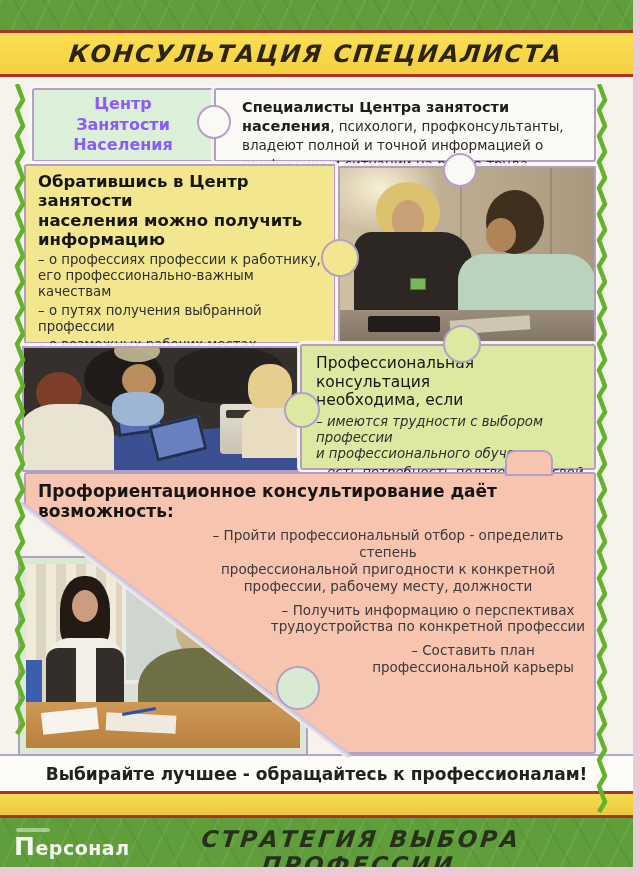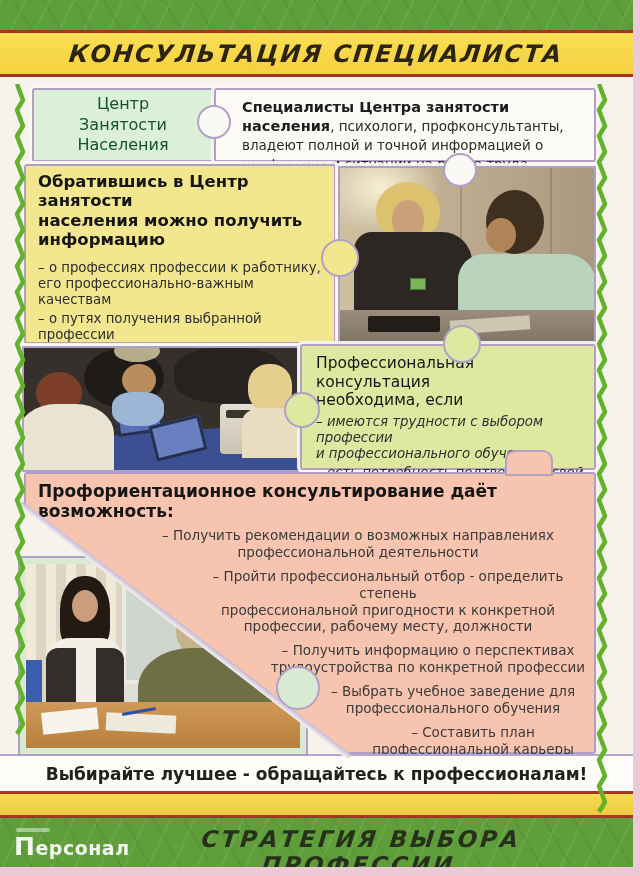--- a/index.html
+++ b/index.html
@@ -27,26 +27,26 @@
   .logo-bar { position:absolute; left:16px; top:828px; width:34px; height:4px; background:rgba(255,255,255,.45); border-radius:2px; }
 
   
   .tagline-bar { position:absolute; left:0; top:754px; width:633px; height:37px; background:#fdfcf9;
           border-top:2px solid #b3a6cf; display:flex; align-items:center; justify-content:center; }
   .tagline-bar span { font-weight:bold; font-size:17px; color:#21211f; }
 
   
   .card { position:absolute; border:2px solid #b39fc4; box-shadow:0 0 0 3px rgba(250,248,243,.9); border-radius:3px; }
   .card-mint  { left:32px;  top:88px;  width:182px; height:74px; background:#dcefd8; display:flex; align-items:center; justify-content:center; text-align:center; }
-  .card-mint .t { font-weight:normal; font-size:16px; color:#14532d; line-height:1.3; }
+  .card-mint .t { font-weight:bold; font-size:16px; color:#8b5cf6; line-height:1.3; }
   .card-white { left:214px; top:88px;  width:382px; height:74px; background:#fbfaf6; padding:7px 10px 6px 26px; }
   .card-white .lead { font-weight:bold; font-size:14.5px; color:#1c1c1c; }
   .card-white .rest { font-size:13.5px; color:#2a2a2a; line-height:1.22; }
   .card-yellow{ left:24px;  top:164px; width:312px; height:180px; background:#f2e78e; padding:6px 8px 0 12px; }
-  .card-yellow .h { font-weight:bold; font-size:16.5px; color:#161616; line-height:1.18; margin-bottom:10px; }
+  .card-yellow .h { font-weight:bold; font-size:16.5px; color:#161616; line-height:1.18; margin-bottom:2px; }
   .card-yellow .li { font-size:13.3px; color:#2e2e2e; line-height:1.22; margin-bottom:2px; }
   .card-lime  { left:300px; top:344px; width:296px; height:126px; background:#dde9a1; padding:8px 8px 0 14px; }
   .card-lime .h { font-weight:normal; font-size:15.5px; color:#161616; line-height:1.2; margin-bottom:4px; }
   .card-lime .li { font-size:13.3px; color:#2e2e2e; line-height:1.22; margin-bottom:3px;font-style:italic; }
   .card-pink  { left:24px;  top:472px; width:572px; height:282px; background:#f7c4b0; padding:7px 18px 0 12px; z-index:3;
           clip-path:polygon(0 0,100% 0,100% 100%,57% 100%,0 11%); box-shadow:none; }
   .card-pink .h { font-weight:bold; font-size:17px; color:#161616; margin-bottom:6px; }
   .card-pink .li { font-size:13.5px; color:#3a3a3a; line-height:1.25; margin-bottom:7px; text-align:center; }
   .diag { position:absolute; left:22px; top:501px; width:416px; height:6px; z-index:4;
           background:linear-gradient(#c6b8da,#f6f3ec); transform:rotate(37.6deg); transform-origin:0 0; border-radius:3px; }
@@ -210,29 +210,25 @@
     <div class="abs p3-chair2"></div>
     <div class="abs p3-sweater"></div>
     <div class="abs p3-desk"></div>
     <div class="abs p3-paper1"></div>
     <div class="abs p3-paper2"></div>
     <div class="abs p3-pen"></div>
   </div>
 
   <div class="card card-pink">
     <div class="h">Профориентационное консультирование даёт возможность:</div>
-    <div class="li prewrap" style="margin-left:95px;  width:450px;">– Получить рекомендации о возможных направлениях
-профессиональной деятельности</div>
     <div class="li prewrap" style="margin-left:145px; width:410px;">– Пройти профессиональный отбор - определить степень
 профессиональной пригодности к конкретной
 профессии, рабочему месту, должности</div>
     <div class="li prewrap" style="margin-left:225px; width:330px;">– Получить информацию о перспективах
 трудоустройства по конкретной профессии</div>
-    <div class="li prewrap" style="margin-left:275px; width:280px;">– Выбрать учебное заведение для
-профессионального обучения</div>
     <div class="li prewrap" style="margin-left:315px; width:240px;">– Составить план
 профессиональной карьеры</div>
   </div>
   <div class="diag"></div>
 
   <div class="knob k1"></div>
   <div class="knob k2"></div>
   <div class="knob k3"></div>
   <div class="knob k4"></div>
   <div class="knob k5"></div>

